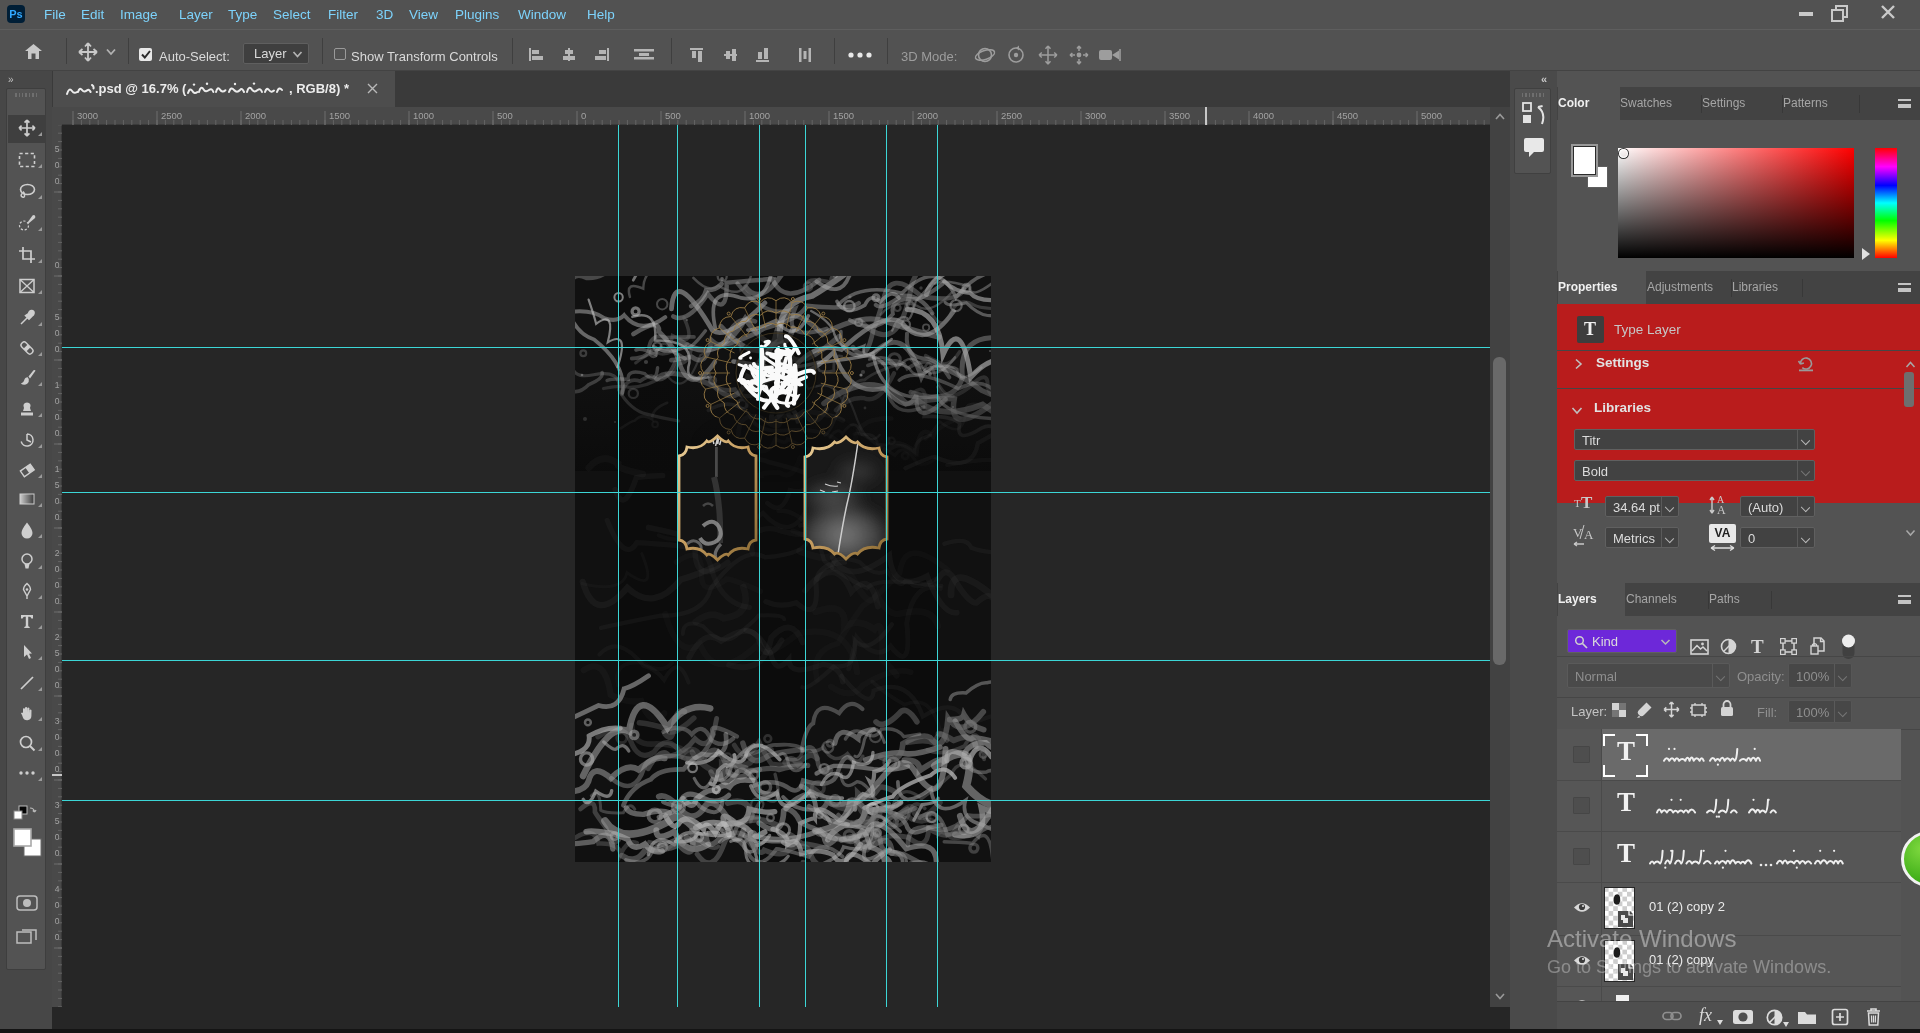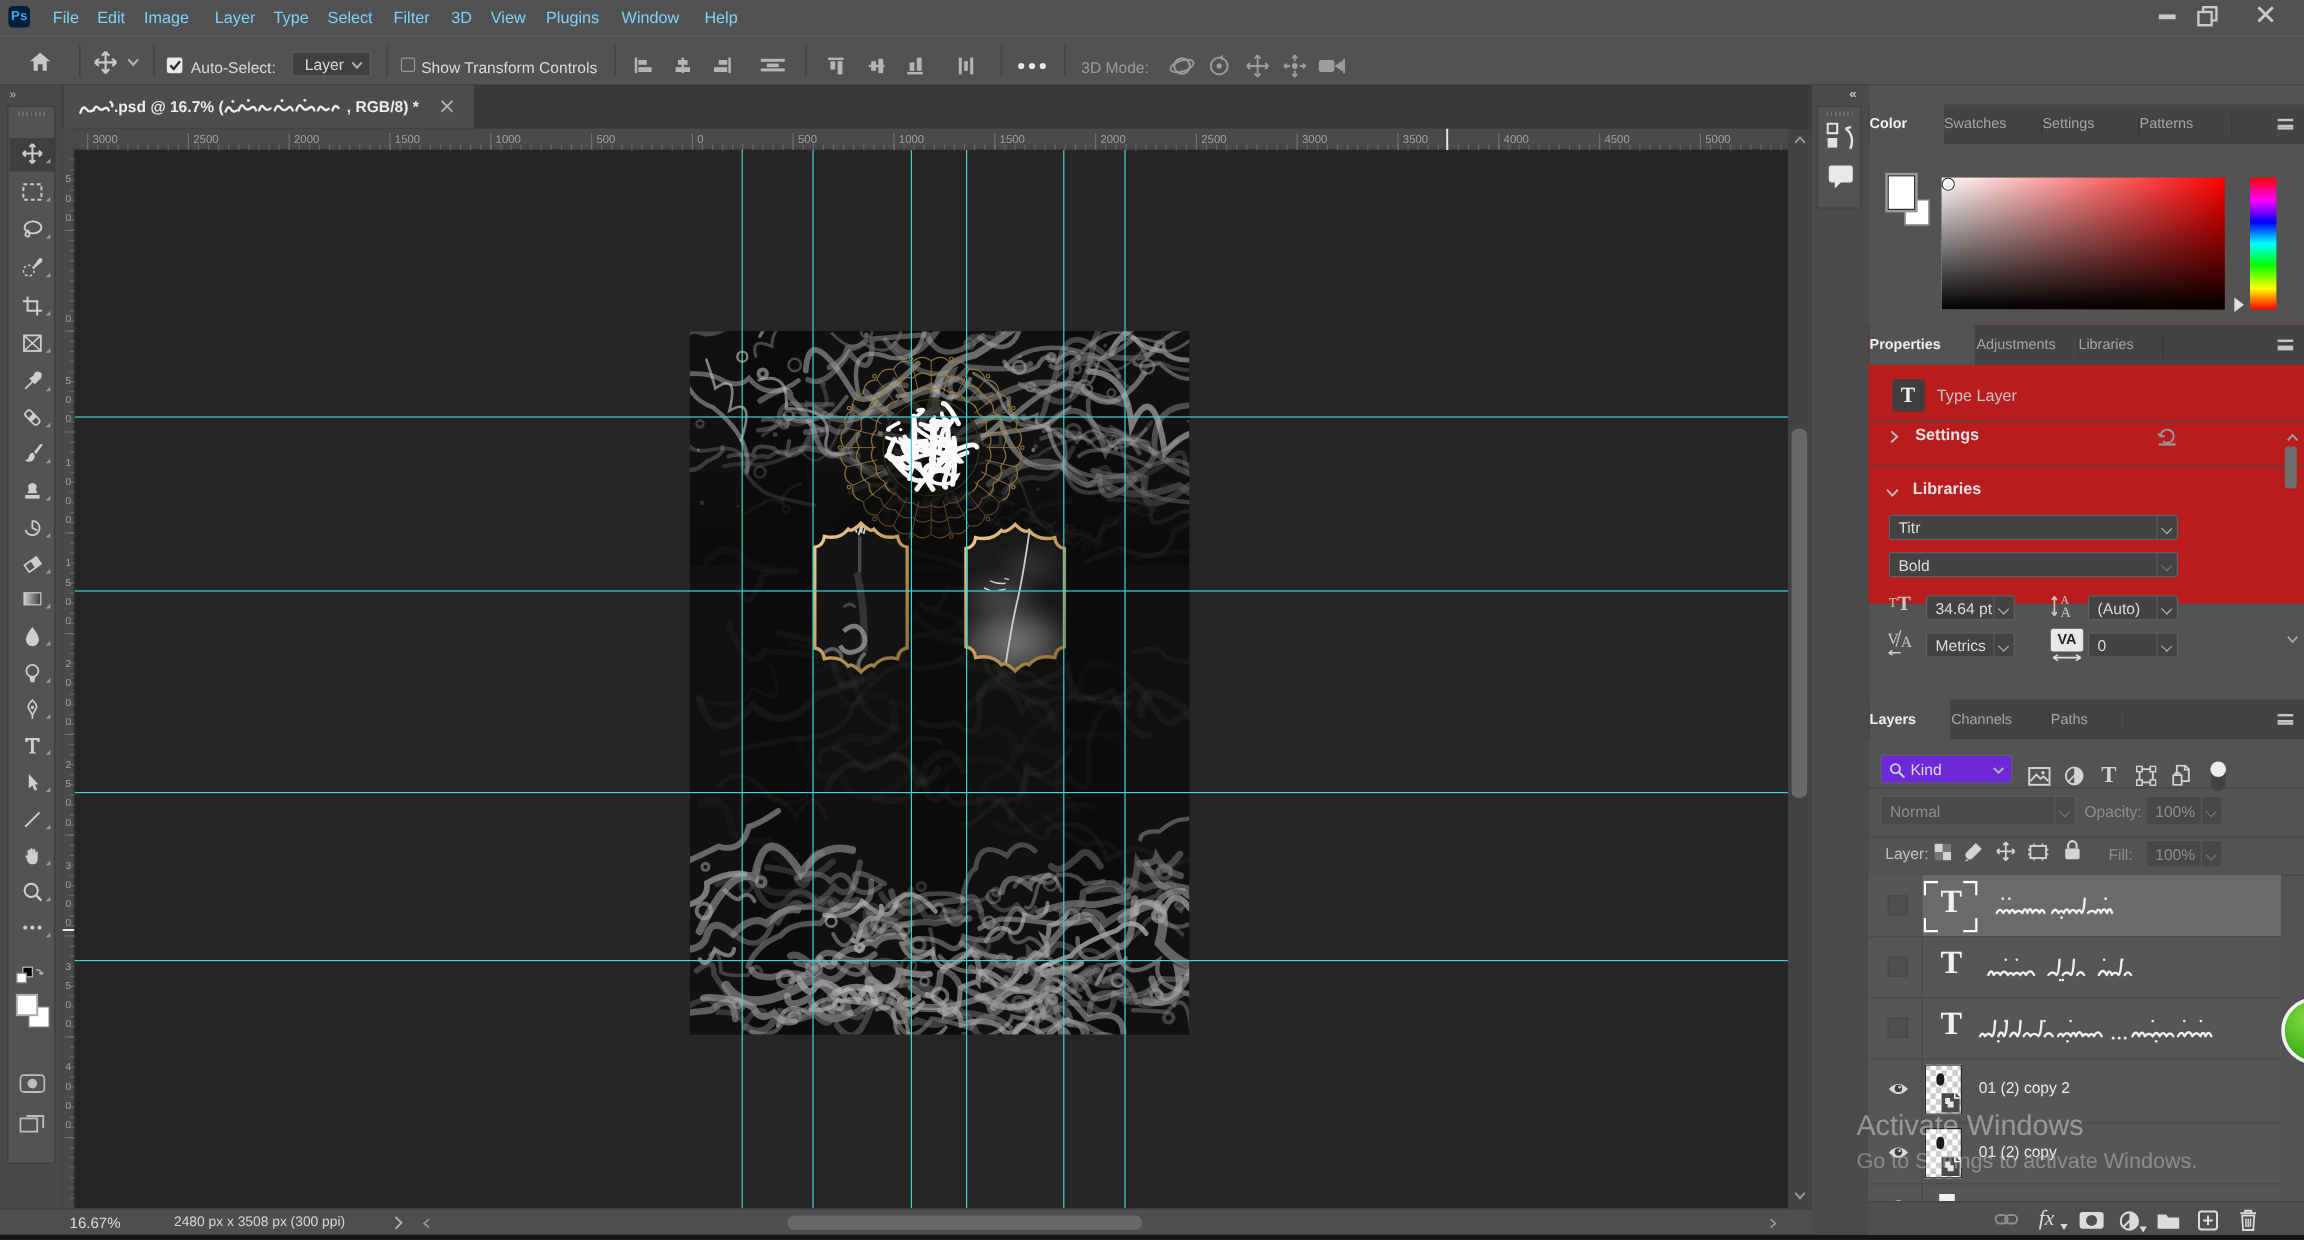--- a/index.html
+++ b/index.html
@@ -1220,34 +1220,20 @@
       </svg></div>
     <div id="vscroll" class="abs">
       <div id="vthumb"></div>
       <svg class="abs" style="left:5px;top:6px" width="10" height="7">
         <path d="M1 6 L5 1.5 L9 6" stroke="#999" stroke-width="1.6" fill="none"></path>
       </svg>
       <svg class="abs" style="left:5px;top:886px" width="10" height="7">
         <path d="M1 1 L5 5.5 L9 1" stroke="#999" stroke-width="1.6" fill="none"></path>
       </svg>
     </div>
-    <div id="statusbar" class="abs">
-      <span class="abs" style="left:58px;top:4px;font-size:12.5px;color:#dedede">16.67%</span>
-      <span class="abs" style="left:145px;top:5px;font-size:11.5px;color:#d8d8d8">2480 px x 3508 px (300 ppi)</span>
-      <svg class="abs" style="left:328px;top:5px" width="8" height="12">
-        <path d="M1.5 1 L6.5 6 L1.5 11" stroke="#b5b5b5" stroke-width="1.5" fill="none"></path>
-      </svg>
-      <svg class="abs" style="left:352px;top:7px" width="7" height="9">
-        <path d="M5.5 1 L1.5 4.5 L5.5 8" stroke="#9a9a9a" stroke-width="1.4" fill="none"></path>
-      </svg>
-      <div id="hthumb"></div>
-      <svg class="abs" style="left:1474px;top:7px" width="7" height="9">
-        <path d="M1.5 1 L5.5 4.5 L1.5 8" stroke="#9a9a9a" stroke-width="1.4" fill="none"></path>
-      </svg>
-    </div>
     <div id="blackbottom" class="abs"></div>
     <div id="collapsed" class="abs">
       <span class="abs" style="left:31px;top:2px;color:#c9c9c9;font-size:11px;font-weight:bold">«</span>
       <div class="abs" style="left:4px;top:17px;width:37px;height:86px;background:#535353;border:1px solid #404040;border-radius:2px">
         <div class="abs" style="left:7px;top:4px;width:22px;height:4px;background:repeating-linear-gradient(90deg,#6f6f6f 0 1.5px,transparent 1.5px 3.5px)"></div>
         <svg class="abs" style="left:7px;top:13px" width="24" height="28" viewBox="0 0 24 28">
           <rect x="1" y="1" width="8" height="8" fill="none" stroke="#e2e2e2" stroke-width="1.8"></rect>
           <rect x="1" y="13" width="8" height="8" fill="#e2e2e2"></rect>
           <path d="M20 22 q4 -11 -4 -17 M16 5 l4.6 -1 M16 5 l3.4 3.4" stroke="#e2e2e2" stroke-width="2" fill="none"></path>
         </svg>

